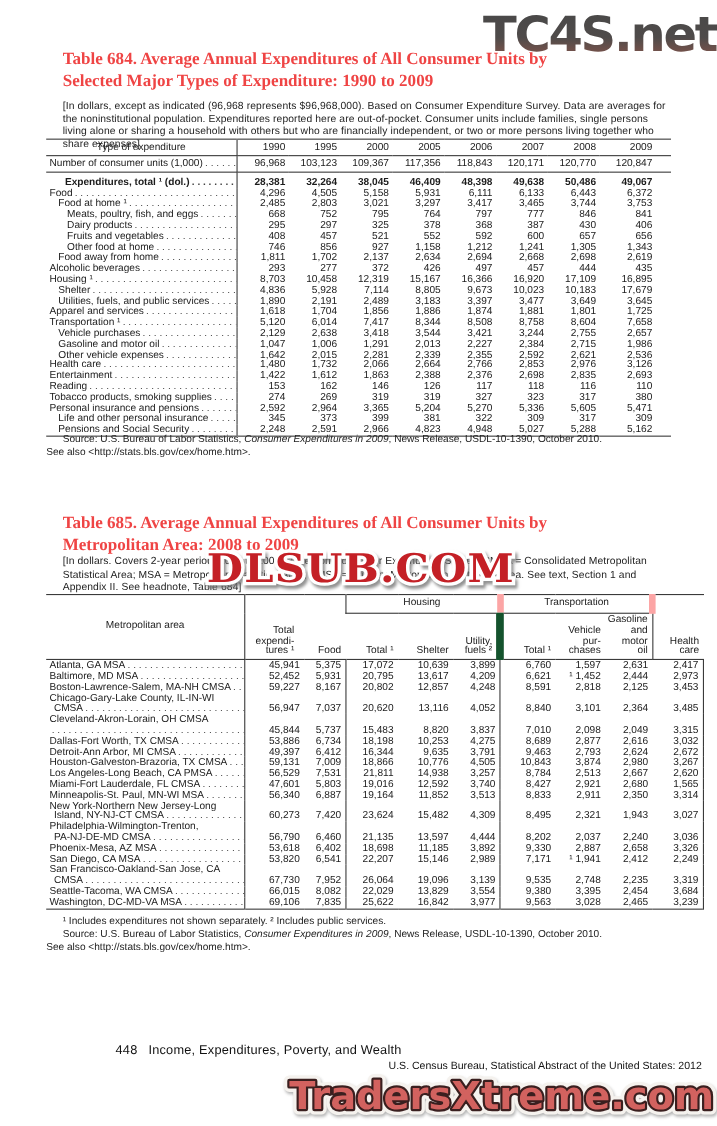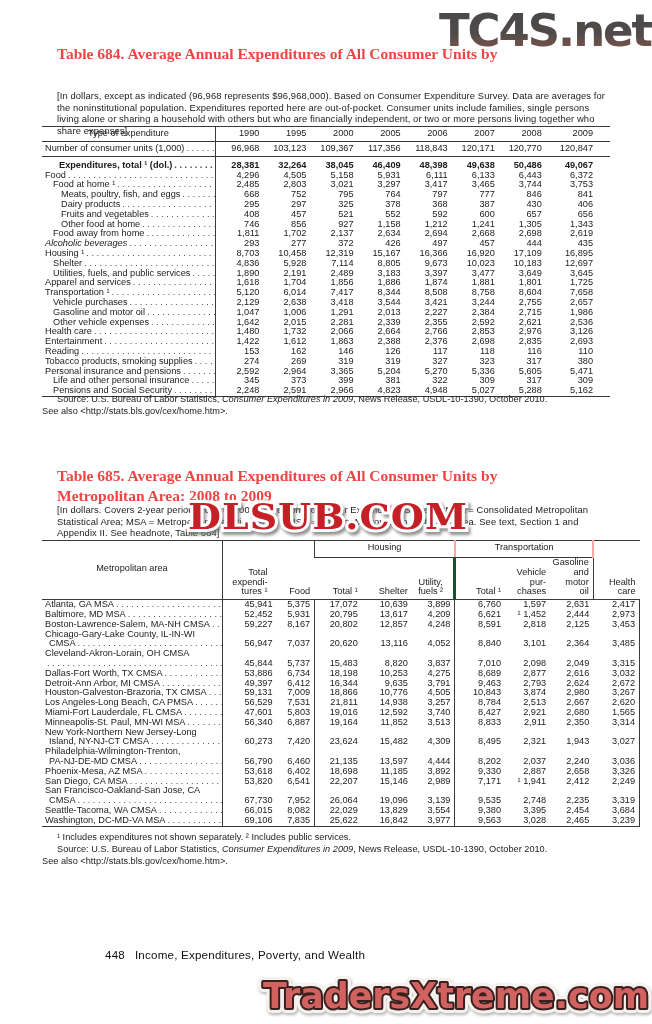--- a/index.html
+++ b/index.html
@@ -29,21 +29,21 @@
   .lt{white-space:nowrap;flex:0 0 auto;}
   .dots{flex:1 1 auto;overflow:hidden;white-space:nowrap;color:#444;padding:0 2px;}
   
   .fnotes{font-size:9.2px;line-height:1.3;color:#222;}
   .fn.indent{padding-left:15px;}
   .it{font-style:italic;}
   
   .t685{width:598px;font-size:9.2px;line-height:9.8px;border-top:1.5px solid #3a3a3a;border-bottom:1.5px solid #3a3a3a;}
   .t685 thead th{vertical-align:bottom;border-bottom:1px solid #3a3a3a;white-space:pre-line;padding-bottom:2px;}
   .t685 th.metro-h{text-align:center;vertical-align:middle;border-right:1px solid #3a3a3a;}
-  .t685 th.grp{text-align:center;vertical-align:middle;height:14px;border-left:1px solid #3a3a3a;border-right:2px solid #fca5a5;}
+  .t685 th.grp{text-align:center;vertical-align:middle;height:14px;border-left:1px solid #3a3a3a;border-right:6px solid #fca5a5;}
   .t685 th.num{padding-right:4px;}
   .t685 th.h-texp{padding-right:9px;}
   .t685 th.h-health{border-left:1px solid #3a3a3a;}
   .t685 td{vertical-align:bottom;}
   .t685 td.metro{border-right:1px solid #3a3a3a;overflow:hidden;}
   .t685 td.gr{border-right:1px solid #3a3a3a;}
   .t685 td.num{padding-right:4px;}
   .t685 .l1{white-space:nowrap;padding-left:3px;}
   .t685 .l2 .lt{padding-left:7px;}
   
@@ -55,20 +55,21 @@
   .wm text{font-family:"DejaVu Sans","Liberation Sans",sans-serif;}
   .wm-mid text{font-family:"DejaVu Serif","Liberation Serif",serif;}
 </style>
 </head>
 <body>
 
 <div class="page">
 
   <div class="block tbl-title" style="top:44px;left:57px;">
     <div>Table 684. Average Annual Expenditures of All Consumer Units by</div>
+    <div>Selected Major Types of Expenditure: 1990 to 2009</div>
   </div>
 
   <div class="block headnote" style="top:90px;left:57px;width:552px;">[In dollars, except as indicated (96,968 represents $96,968,000). Based on Consumer Expenditure Survey. Data are averages for the noninstitutional population. Expenditures reported here are out-of-pocket. Consumer units include families, single persons living alone or sharing a household with others but who are financially independent, or two or more persons living together who share expenses]</div>
 
   <table class="block t684" style="top:126px;left:42px;">
     <colgroup>
       <col style="width:173px">
         <col style="width:47px">
         <col style="width:47px">
         <col style="width:47px">
@@ -231,21 +232,21 @@
           <td class="num">1,702</td>
           <td class="num">2,137</td>
           <td class="num">2,634</td>
           <td class="num">2,694</td>
           <td class="num">2,668</td>
           <td class="num">2,698</td>
           <td class="num last">2,619</td>
         </tr>
         <tr>
           <td class="lbl">
-            <div class="lf" style="padding-left: 3px; font-style: italic;">
+            <div class="lf" style="padding-left: 3px;">
               <span class="lt">Alcoholic beverages</span>
               <span class="dots"> .  .  .  .  .  .  .  .  .  .  .  .  .  .  .  .  .  .  .  .  .  .  .  .  .  .  .  .  .  .  .  .  .  .  .  .  .  .  .  .  .  .  .  .  .  .  .  .  .  .  .  .  .  .  .  .  .  .  .  . </span>
             </div>
           </td>
           <td class="num">293</td>
           <td class="num">277</td>
           <td class="num">372</td>
           <td class="num">426</td>
           <td class="num">497</td>
           <td class="num">457</td>
@@ -275,21 +276,21 @@
               <span class="dots"> .  .  .  .  .  .  .  .  .  .  .  .  .  .  .  .  .  .  .  .  .  .  .  .  .  .  .  .  .  .  .  .  .  .  .  .  .  .  .  .  .  .  .  .  .  .  .  .  .  .  .  .  .  .  .  .  .  .  .  . </span>
             </div>
           </td>
           <td class="num">4,836</td>
           <td class="num">5,928</td>
           <td class="num">7,114</td>
           <td class="num">8,805</td>
           <td class="num">9,673</td>
           <td class="num">10,023</td>
           <td class="num">10,183</td>
-          <td class="num last">12,697</td>
+          <td class="num last">17,679</td>
         </tr>
         <tr>
           <td class="lbl">
             <div class="lf" style="padding-left: 11px; justify-content: space-between;">
               <span class="lt">Utilities, fuels, and public services</span>
               <span class="dots"> .  .  .  .  .  .  .  .  .  .  .  .  .  .  .  .  .  .  .  .  .  .  .  .  .  .  .  .  .  .  .  .  .  .  .  .  .  .  .  .  .  .  .  .  .  .  .  .  .  .  .  .  .  .  .  .  .  .  .  . </span>
             </div>
           </td>
           <td class="num">1,890</td>
           <td class="num">2,191</td>
@@ -528,21 +529,21 @@
 tures ¹</th>
         <th rowspan="2" class="num">Food</th>
         <th colspan="3" class="grp">Housing</th>
         <th colspan="3" class="grp">Transportation</th>
         <th rowspan="2" class="num h-health">Health
 care</th>
       </tr>
       <tr>
         <th class="num">Total ¹</th>
         <th class="num">Shelter</th>
-        <th class="num" style="border-right:3px solid #14532d;text-align:center;">Utility,
+        <th class="num" style="border-right:7px solid #14532d;">Utility,
 fuels ²</th>
         <th class="num">Total ¹</th>
         <th class="num">Vehicle
 pur-
 chases</th>
         <th class="num" style="border-right:1px solid #3a3a3a;">Gasoline
 and
 motor
 oil</th>
       </tr>
@@ -863,20 +864,21 @@
 
   <div class="block fnotes" style="top:832px;left:42px;width:562px;">
     <div class="fn indent">¹ Includes expenditures not shown separately. ² Includes public services.</div>
     <div class="fn indent"><span>Source: U.S. Bureau of Labor Statistics, </span><span class="it">Consumer Expenditures in 2009</span><span>, News Release, USDL-10-1390, October 2010.</span></div>
     <div class="fn">See also &lt;http://stats.bls.gov/cex/home.htm&gt;.</div>
   </div>
 
   <div class="block footer-left" style="top:948px;left:57px;">
     <span class="pgnum">448</span><span>Income, Expenditures, Poverty, and Wealth</span>
   </div>
+  <div class="block footer-right" style="top:964px;right:14px;">U.S. Census Bureau, Statistical Abstract of the United States: 2012</div>
 
   <svg class="wm wm-top" style="top:4px;right:-2px;" width="218" height="54" viewBox="0 0 218 54">
     <defs>
       <linearGradient id="wmgrad" x1="0" y1="0" x2="0" y2="1">
         <stop offset="0" stop-color="#484848"></stop>
         <stop offset="0.55" stop-color="#4f4b4a"></stop>
         <stop offset="1" stop-color="#8d564b"></stop>
       </linearGradient>
     </defs>
     <text x="215" y="42" text-anchor="end" textLength="212" lengthAdjust="spacingAndGlyphs" font-size="44" font-weight="bold" letter-spacing="-2" fill="url(#wmgrad)">TC4S.net</text>

